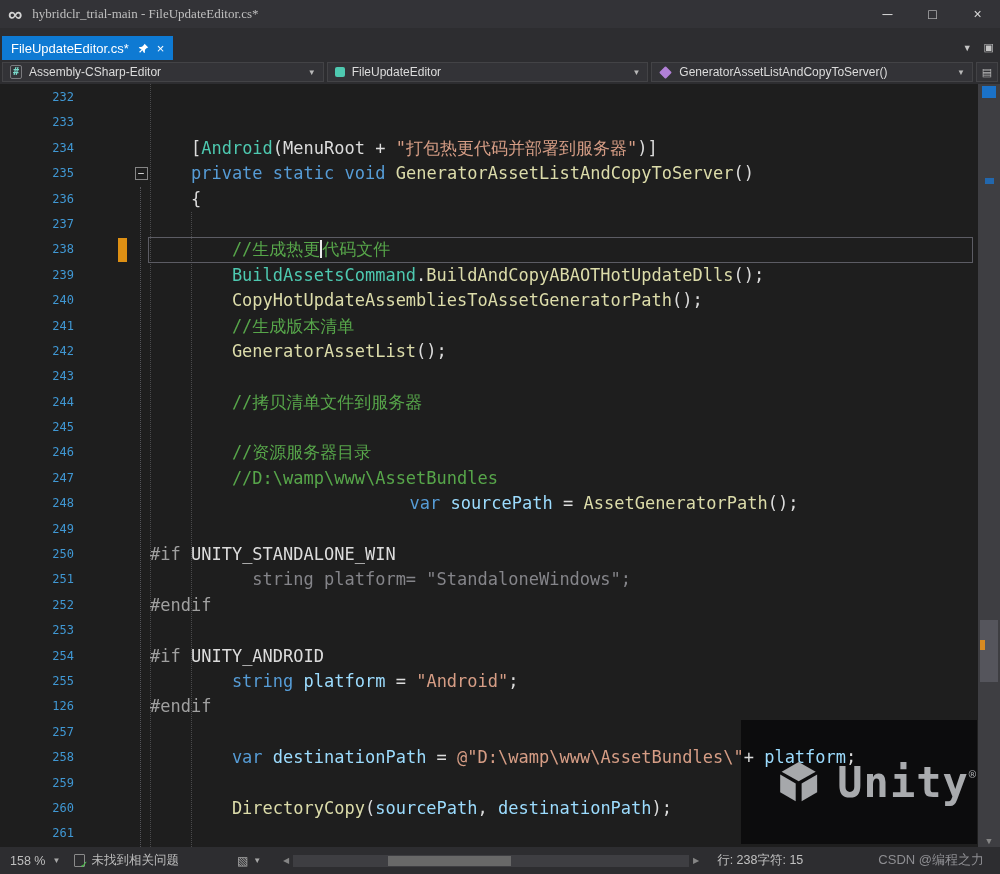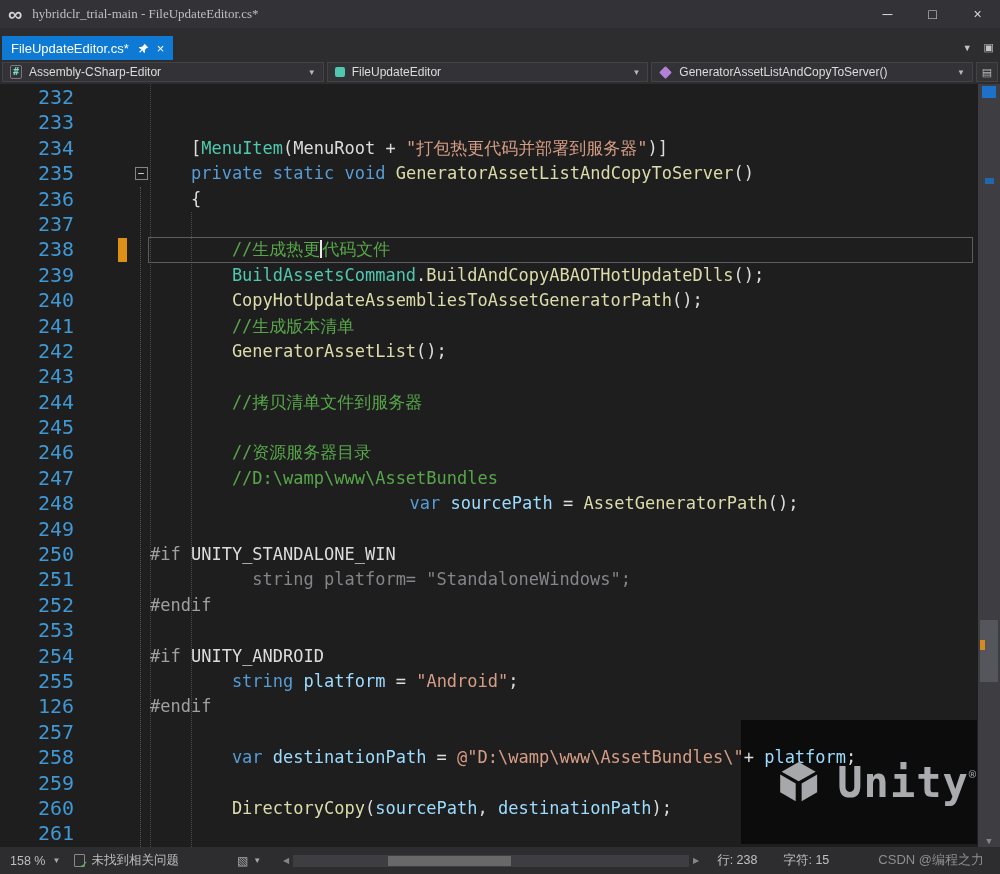--- a/index.html
+++ b/index.html
@@ -40,21 +40,21 @@
   
   .editor { flex:1; position:relative; background:var(--c-editorBg); overflow:hidden;
             font-family:"DejaVu Sans Mono", monospace; }
   .guide { position:absolute; width:0; border-left:1px dotted #4A4A4C; z-index:1; }
   #g0 { left:150px; top:0; bottom:0; }
   #g1 { left:191px; top:128px; bottom:0; }
   #gf { left:140px; top:103px; bottom:0; border-left-color:#55555A; }
 
   .lines { position:absolute; top:1px; left:0; right:24px; z-index:2; }
   .line { display:flex; height:25.4px; line-height:25.4px; position:relative; font-size:17px; }
-  .ln { width:90px; flex:none; text-align:right; padding-right:16px; color:var(--c-lineNumber); font-size:20px; }
+  .ln { width:90px; flex:none; text-align:right; padding-right:16px; color:var(--c-lineNumber); font-size:12px; }
   .lmargin { width:42px; flex:none; position:relative; }
   .lmargin .mark { position:absolute; left:28px; top:1px; bottom:1px; width:9px; background:var(--c-marker); }
   .fold { width:18px; flex:none; display:flex; align-items:center; justify-content:center; }
   .foldbox { width:13px; height:13px; border:1px solid #858585; background:#1E1E1E; color:#DCDCDC;
              font-size:11px; line-height:11px; text-align:center; z-index:3; }
   .code { flex:1; white-space:pre; color:var(--c-plain); position:relative; }
   .line.current::after { content:""; position:absolute; left:148px; right:3px; top:0; bottom:0;
                          border:1px solid var(--c-currentLineBorder); pointer-events:none; z-index:3; }
   .caret { display:inline-block; width:2px; height:18px; background:#EAEAEA; vertical-align:-3px; }
 
@@ -82,21 +82,21 @@
   .zoom { display:flex; align-items:center; gap:7px; }
   .zoom .chev, .cleanup .chev { font-size:8px; color:#A8A8A8; }
   .health { display:flex; align-items:center; gap:6px; margin-left:14px; }
   .health-doc { width:11px; height:13px; border:1px solid #8A8A8A; border-radius:1px; position:relative; }
   .health-doc .chk { position:absolute; right:-4px; bottom:-4px; color:#4EC94E; font-size:10px; line-height:10px; }
   .cleanup { display:flex; align-items:center; gap:5px; margin-left:58px; color:#A8A8A8; font-size:12px; }
   .hscroll { display:flex; align-items:center; margin-left:18px; width:424px; height:14px; }
   .hs-btn { color:#858585; font-size:8px; width:14px; text-align:center; }
   .hs-track { flex:1; height:12px; background:#3E3E42; position:relative; }
   .hs-thumb { position:absolute; left:24%; width:31%; top:1px; bottom:1px; background:#686868; }
-  .status-right { margin-left:14px; display:flex; gap:26px; color:#C0C0C0; white-space:nowrap; }
+  .status-right { margin-left:14px; display:flex; color:#C0C0C0; white-space:nowrap; }
   .csdn { position:absolute; right:16px; bottom:5px; color:#8E8E92; font-size:13px; }
 </style>
 </head>
 <body>
 
 <div class="window">
 
   <div class="titlebar">
     <span class="vs-logo">∞</span>
     <span class="title-text">hybridclr_trial-main - FileUpdateEditor.cs*</span>
@@ -168,21 +168,21 @@
         <div class="line">
           <div class="ln">233</div>
           <div class="lmargin"></div>
           <div class="fold"></div>
           <div class="code"></div>
         </div>
         <div class="line">
           <div class="ln">234</div>
           <div class="lmargin"></div>
           <div class="fold"></div>
-          <div class="code" style="padding-left: 4ch;"><span class="tk-pl">[</span><span class="tk-ty">MenuItem</span><span class="tk-pl">(</span><span class="tk-pl">MenuRoot</span><span class="tk-pl"> + </span><span class="tk-st">"打包热更代码并部署到服务器"</span><span class="tk-pl">)]</span></div>
+          <div class="code" style="padding-left: 4ch;"><span class="tk-pl">[</span><span class="tk-ty">Android</span><span class="tk-pl">(</span><span class="tk-pl">MenuRoot</span><span class="tk-pl"> + </span><span class="tk-st">"打包热更代码并部署到服务器"</span><span class="tk-pl">)]</span></div>
         </div>
         <div class="line">
           <div class="ln">235</div>
           <div class="lmargin"></div>
           <div class="fold">
             <div class="foldbox">−</div>
           </div>
           <div class="code" style="padding-left: 4ch;"><span class="tk-kw">private</span><span class="tk-pl"> </span><span class="tk-kw">static</span><span class="tk-pl"> </span><span class="tk-kw">void</span><span class="tk-pl"> </span><span class="tk-me">GeneratorAssetListAndCopyToServer</span><span class="tk-pl">()</span></div>
         </div>
         <div class="line">

